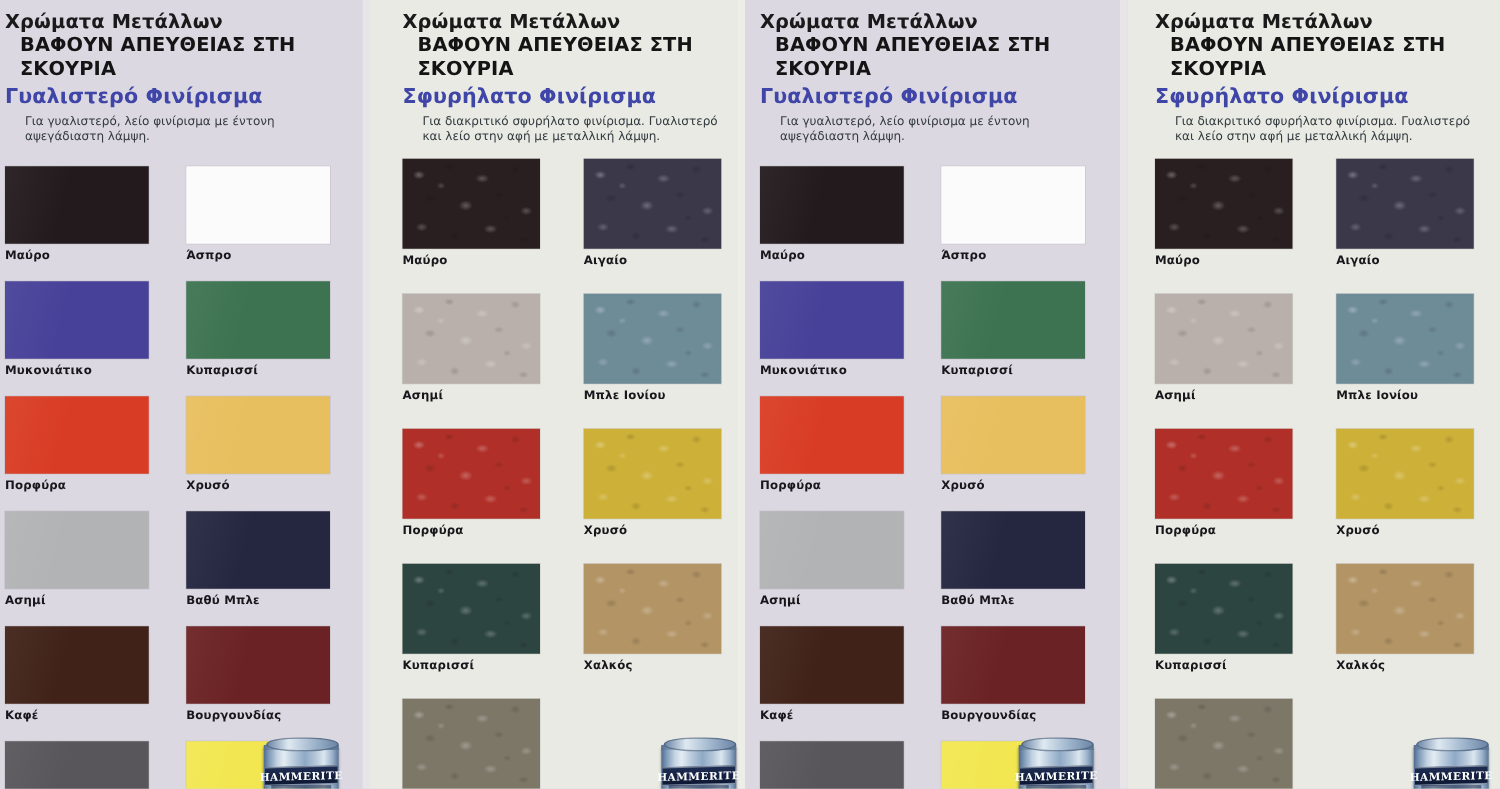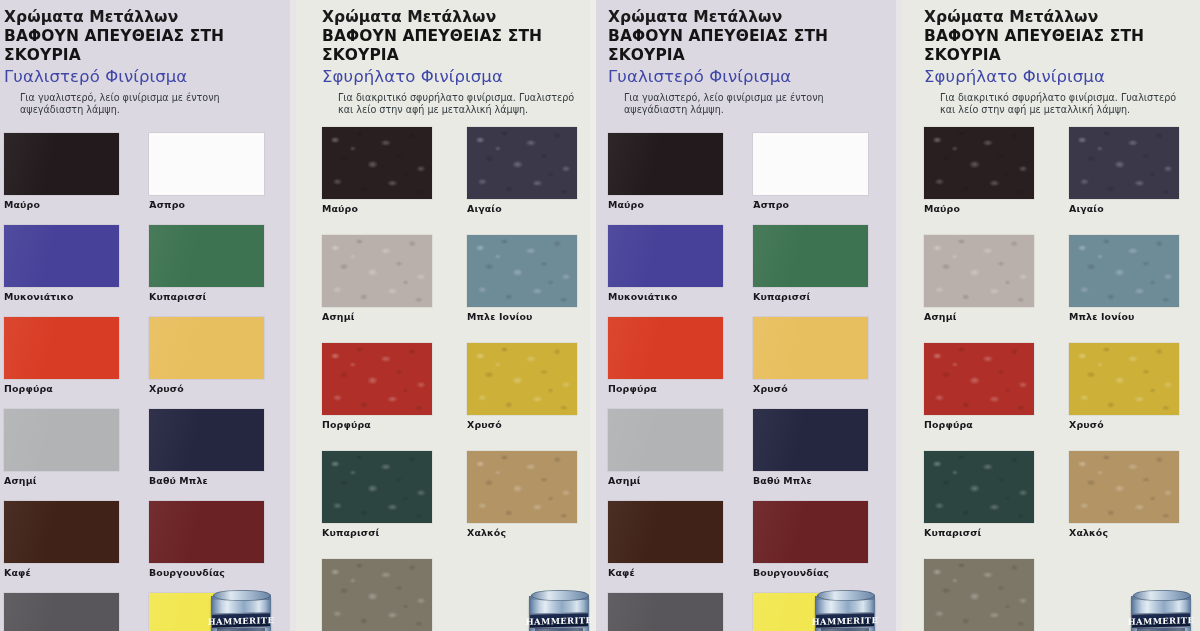--- a/index.html
+++ b/index.html
@@ -20,24 +20,24 @@
   .p4{width:298px;padding:8px 0 0 22px;}
 
   .sep{position:absolute;top:0;bottom:0;width:6px;background:#f2f1ee;opacity:.55;}
 
   .hd1{
     font-size:15.5px;font-weight:700;color:#1a1a1a;
     letter-spacing:.1px;line-height:1.18;margin:0 0 1px 0;
   }
   .hd2{
     font-size:15.5px;font-weight:700;color:#141414;
-    letter-spacing:.1px;line-height:1.18;margin:0 0 3px 0;
+    letter-spacing:.1px;line-height:1.18;margin:0 0 3px 12px;
   }
   .hd3{
-    font-size:16.5px;font-weight:400;color:#3f46a8;
+    font-size:16.5px;font-weight:700;color:#3f46a8;
     letter-spacing:.1px;line-height:1.2;margin:0 0 5px 0;
   }
   .sub{
     font-size:9.6px;color:#333a3f;line-height:1.32;
     margin:0 0 8px 16px;max-width:252px;font-weight:400;
   }
   .sub.wide{max-width:248px;}
 
   .grid{position:relative;}
   .cell{position:absolute;}

